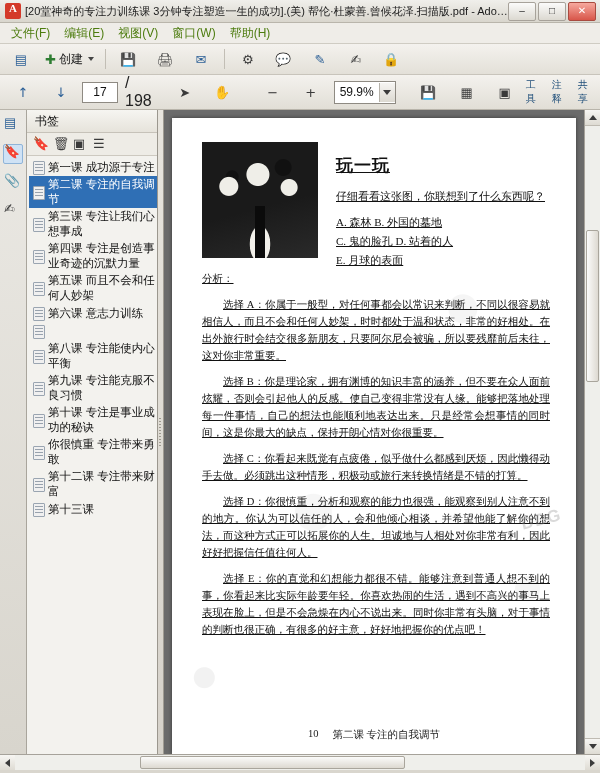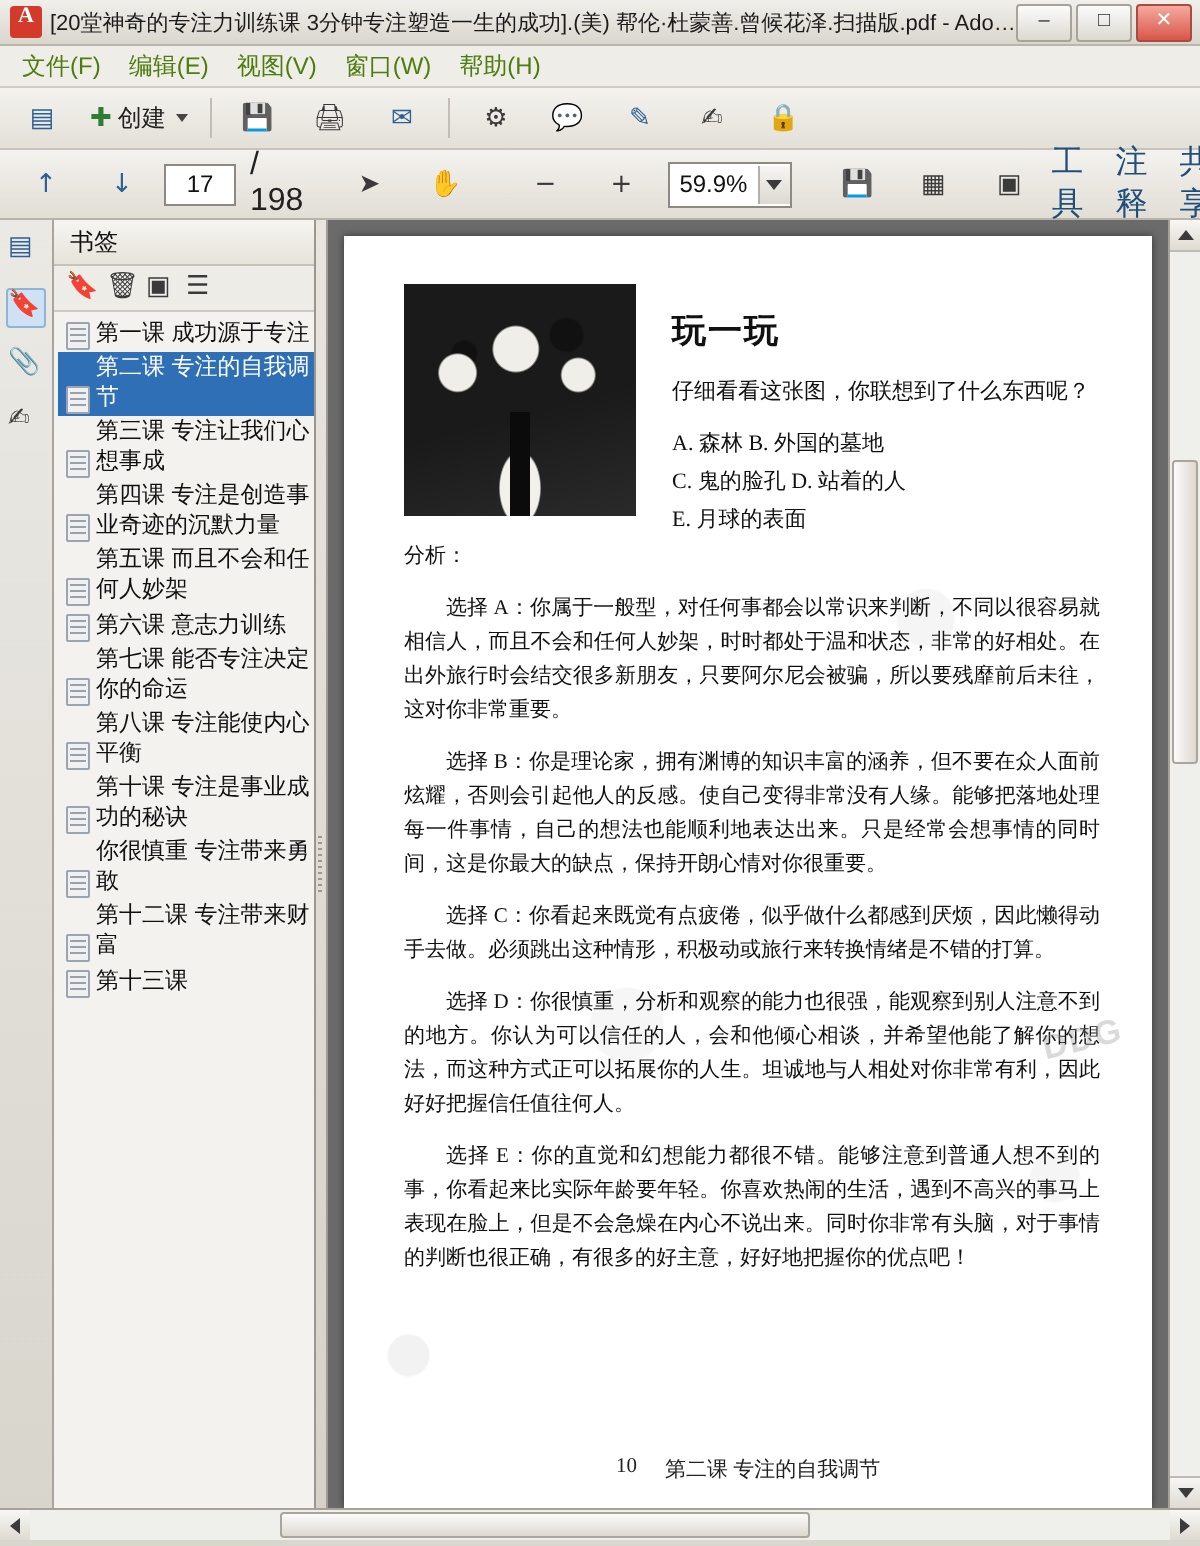--- a/index.html
+++ b/index.html
@@ -192,21 +192,21 @@
     border-top: 5px solid #3b3b3b;
   }
   .right-tabs {
     margin-left: auto;
     display: flex;
     align-items: center;
     gap: 16px;
     padding-right: 8px;
   }
   .right-tab {
-    font-size: 16px;
+    font-size: 10px;
     color: #1f4e79;
   }
 
   
   .body {
     flex: 1 1 auto;
     display: flex;
     min-height: 0;
     background: #5a5a5a;
   }
@@ -265,21 +265,21 @@
     position: relative;
   }
   .bm-list {
     flex: 1 1 auto;
     overflow: hidden;
     padding: 2px 0 0 2px;
     position: relative;
   }
   .bm-item {
     display: flex;
-    align-items: flex-end;
+    align-items: center;
     gap: 3px;
     padding: 1px 2px 1px 4px;
     font-size: 11.5px;
     line-height: 15px;
     color: #101010;
   }
   .bm-item.sel {
     background: #2f6fb5;
     color: #fff;
   }
@@ -328,20 +328,21 @@
     justify-content: center;
   }
   .page {
     width: 404px;
     margin-top: 8px;
     background: #ffffff;
     box-shadow: 0 0 4px rgba(0,0,0,.5);
     position: relative;
     overflow: hidden;
     color: #111;
+    text-decoration: underline;
   }
   .page-texture {
     position: absolute;
     inset: 0;
     background:
       radial-gradient(circle at 18% 12%, rgba(0,0,0,.05) 0 8px, transparent 9px),
       radial-gradient(circle at 72% 30%, rgba(0,0,0,.04) 0 14px, transparent 15px),
       radial-gradient(circle at 35% 62%, rgba(0,0,0,.035) 0 18px, transparent 19px),
       radial-gradient(circle at 88% 74%, rgba(0,0,0,.04) 0 12px, transparent 13px),
       radial-gradient(circle at 8% 88%, rgba(0,0,0,.05) 0 10px, transparent 11px),
@@ -656,25 +657,28 @@
         <div class="bm-item">
           <span class="bm-bullet"></span>
           <span class="bm-label">第五课 而且不会和任何人妙架</span>
         </div>
         <div class="bm-item">
           <span class="bm-bullet"></span>
           <span class="bm-label">第六课 意志力训练</span>
         </div>
         <div class="bm-item">
           <span class="bm-bullet"></span>
-          <span class="bm-label">第七课 能否专注决定你的命运</span>
         </div>
         <div class="bm-item">
           <span class="bm-bullet"></span>
           <span class="bm-label">第八课 专注能使内心平衡</span>
+        </div>
+        <div class="bm-item">
+          <span class="bm-bullet"></span>
+          <span class="bm-label">第九课 专注能克服不良习惯</span>
         </div>
         <div class="bm-item">
           <span class="bm-bullet"></span>
           <span class="bm-label">第十课 专注是事业成功的秘诀</span>
         </div>
         <div class="bm-item">
           <span class="bm-bullet"></span>
           <span class="bm-label">你很慎重 专注带来勇敢</span>
         </div>
         <div class="bm-item">

